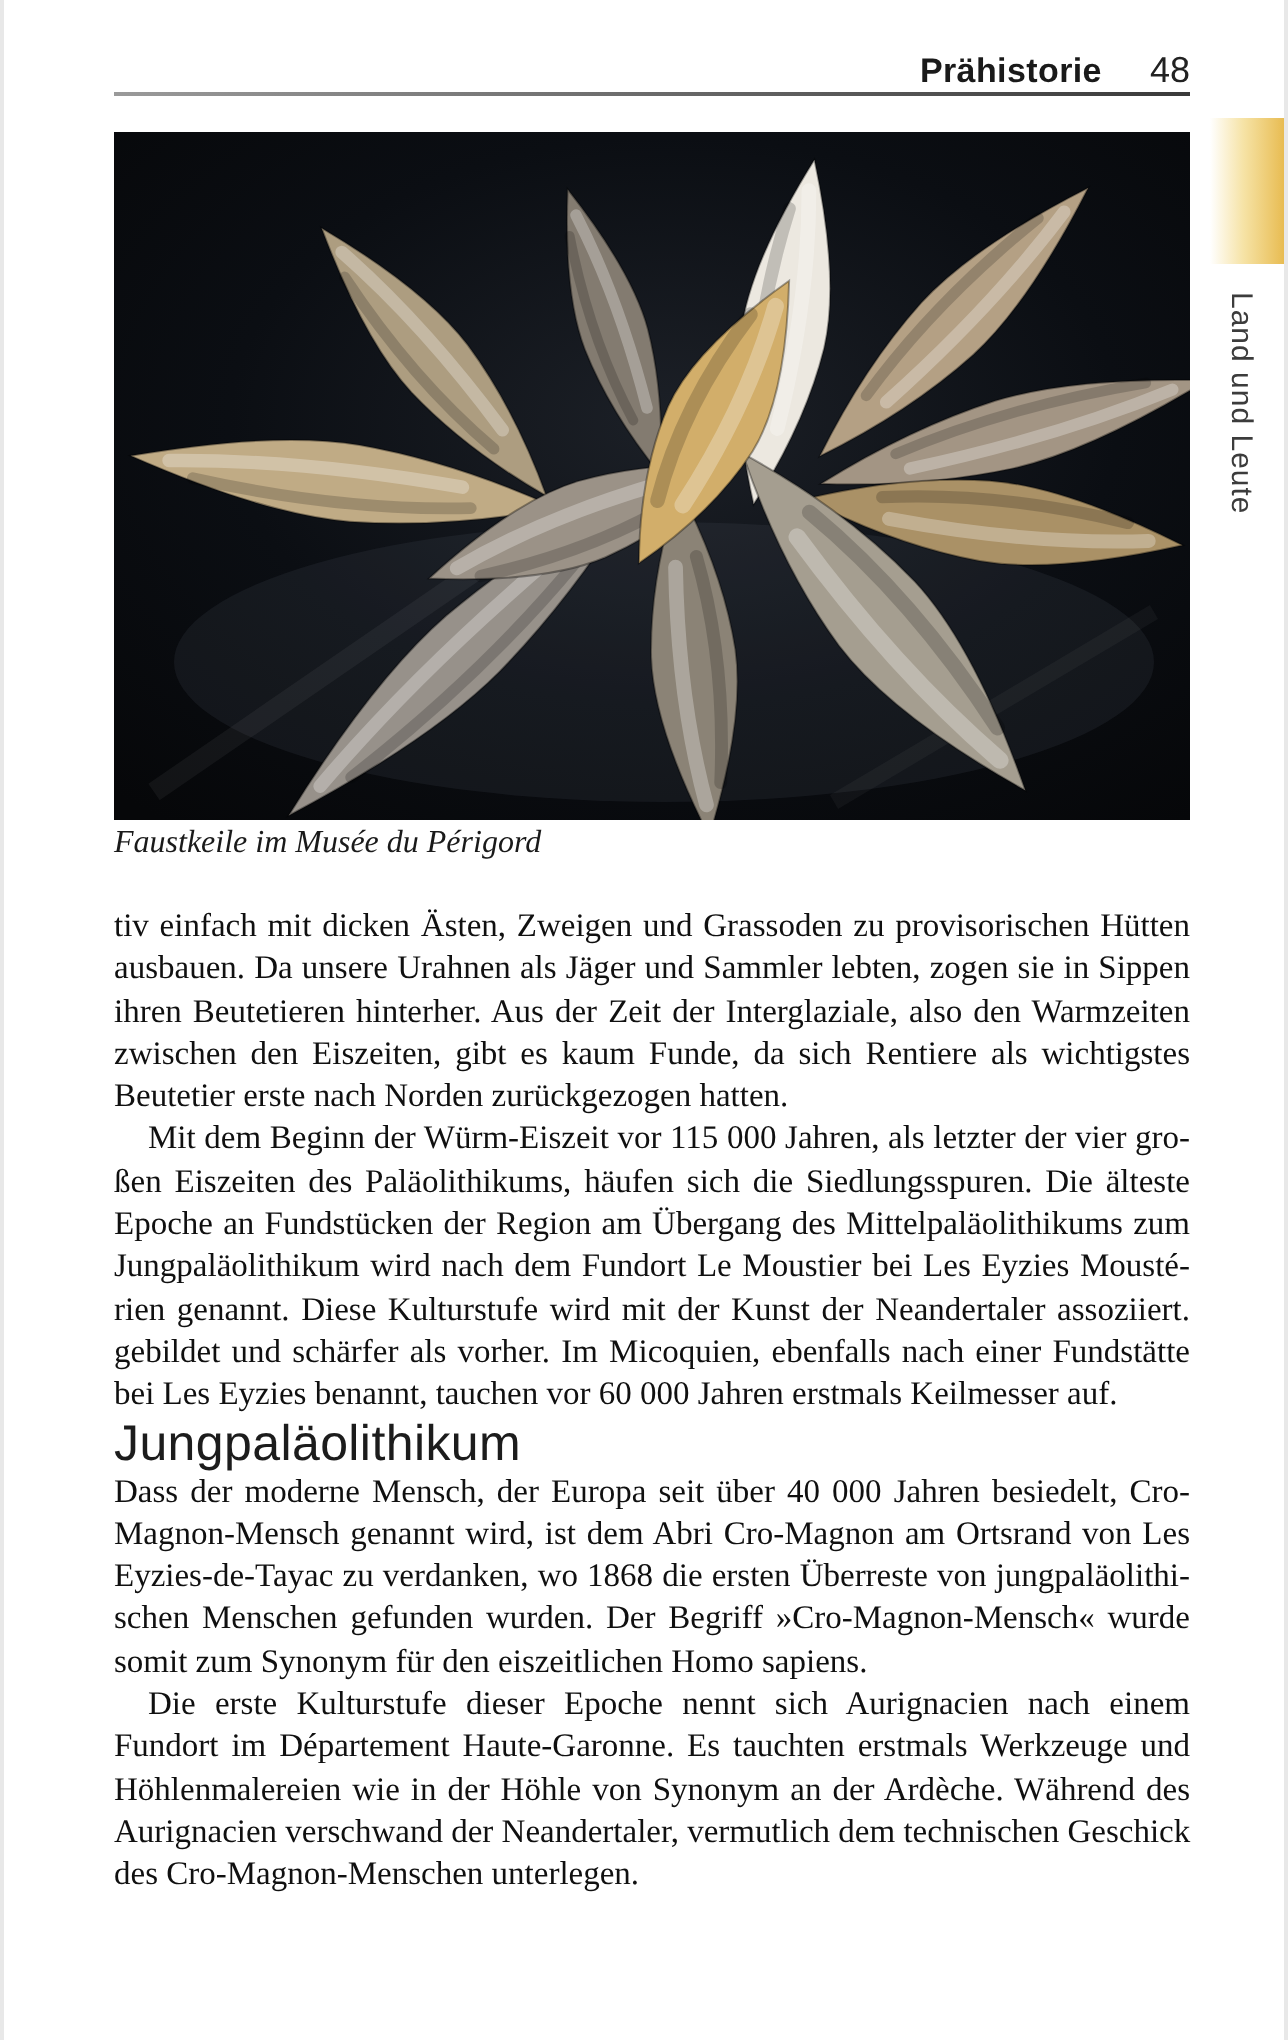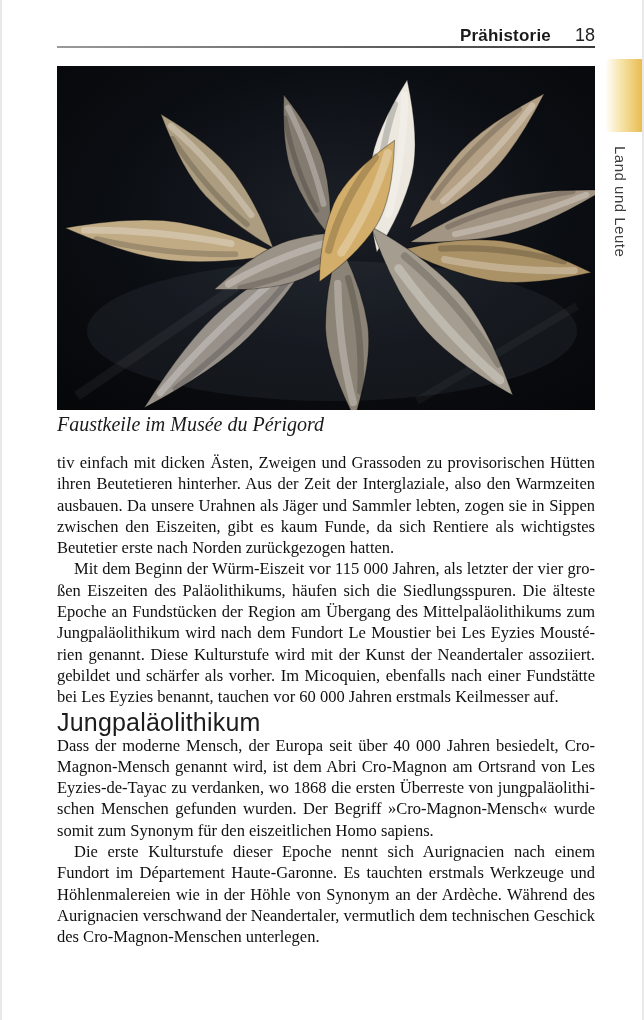--- a/index.html
+++ b/index.html
@@ -32,21 +32,21 @@
     color:#3c3c3c; white-space:nowrap;
   }
   
   .figure {
     position:absolute; left:55px; top:66px; width:538px; height:344px;
     background:#0b0e13;
   }
   .figure svg { display:block; width:100%; height:100%; }
   .figure-caption {
     position:absolute; left:55px; top:413px; width:538px;
-    font-style:italic; font-size:20px; color:#1a1a1a;
+    font-style:italic; font-size:16px; color:#1a1a1a;
   }
   
   .article { position:absolute; left:55px; top:452px; width:538px; }
   .pline {
     white-space:nowrap; height:21.3px; line-height:21.3px; font-size:16.5px;
     text-align:justify; text-align-last:justify; color:#101010;
   }
   .pline.is-last { text-align-last:left; }
   .para.indent .pline:first-child { text-indent:17px; }
   .section-heading {
@@ -55,21 +55,21 @@
     margin:3px 0 2px 0;
   }
 </style>
 </head>
 <body>
 
 <div class="page">
 
   <div class="header">
     <span class="section-title">Prähistorie</span>
-    <span class="page-number">18</span>
+    <span class="page-number">48</span>
   </div>
   <div class="header-rule" style="background: linear-gradient(90deg, rgb(154, 154, 154), rgb(58, 58, 58));"></div>
 
   <div class="side-tab" style="background: linear-gradient(90deg, rgb(255, 255, 255) 0%, rgb(246, 227, 166) 45%, rgb(232, 188, 82) 100%);"></div>
   <div class="side-tab-label">Land und Leute</div>
 
   <div class="figure">
     <svg viewBox="0 0 538 344" preserveAspectRatio="none" xmlns="http://www.w3.org/2000/svg">
       <defs>
         <radialGradient id="bgGrad" cx="52%" cy="42%" r="75%">
@@ -144,22 +144,22 @@
             <path d="M -9.1 -56 Q -18.2 0 -6.5 48" fill="none" stroke="rgba(0,0,0,0.18)" stroke-width="7.280000000000001" stroke-linecap="round"></path>
           </g>
         </g>
     </svg>
   </div>
   <div class="figure-caption">Faustkeile im Musée du Périgord</div>
 
   <div class="article">
     <div class="para">
         <div class="pline">tiv einfach mit dicken Ästen, Zweigen und Grassoden zu provisorischen Hütten</div>
+        <div class="pline">ausbauen. Da unsere Urahnen als Jäger und Sammler lebten, zogen sie in Sippen</div>
         <div class="pline">ihren Beutetieren hinterher. Aus der Zeit der Interglaziale, also den Warmzeiten</div>
-        <div class="pline">ausbauen. Da unsere Urahnen als Jäger und Sammler lebten, zogen sie in Sippen</div>
         <div class="pline">zwischen den Eiszeiten, gibt es kaum Funde, da sich Rentiere als wichtigstes</div>
         <div class="pline is-last">Beutetier erste nach Norden zurückgezogen hatten.</div>
       </div>
     <div class="para indent">
         <div class="pline">Mit dem Beginn der Würm-Eiszeit vor 115 000 Jahren, als letzter der vier gro-</div>
         <div class="pline">ßen Eiszeiten des Paläolithikums, häufen sich die Siedlungsspuren. Die älteste</div>
         <div class="pline">Epoche an Fundstücken der Region am Übergang des Mittelpaläolithikums zum</div>
         <div class="pline">Jungpaläolithikum wird nach dem Fundort Le Moustier bei Les Eyzies Mousté-</div>
         <div class="pline">rien genannt. Diese Kulturstufe wird mit der Kunst der Neandertaler assoziiert.</div>
         <div class="pline">gebildet und schärfer als vorher. Im Micoquien, ebenfalls nach einer Fundstätte</div>

